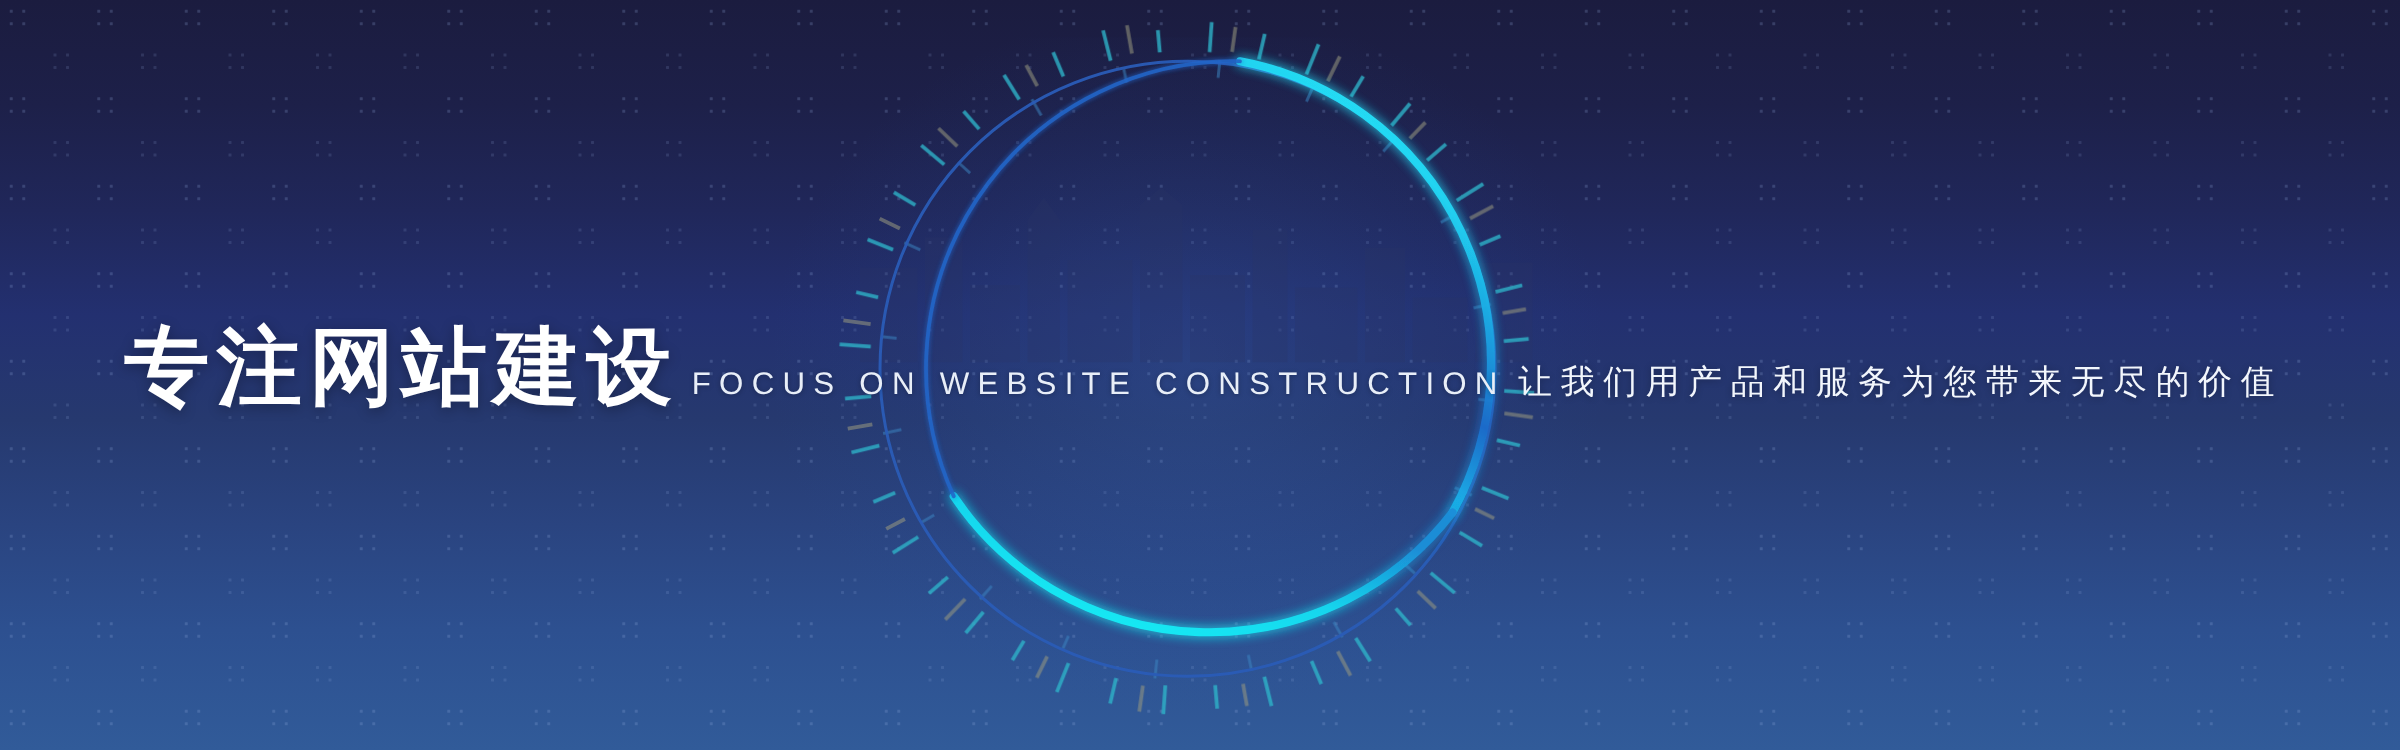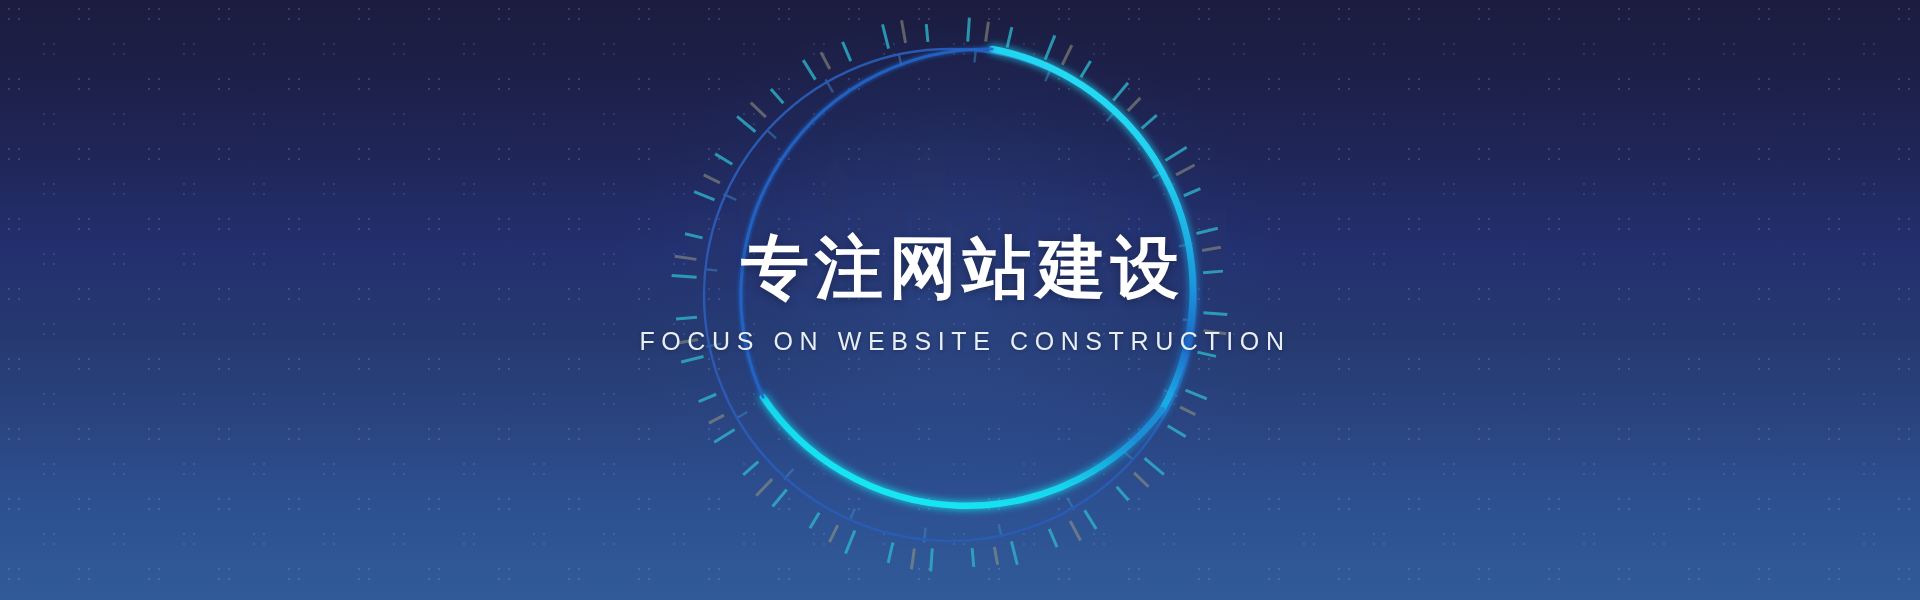--- a/index.html
+++ b/index.html
@@ -69,21 +69,21 @@
     position:absolute;
     left:620px;top:30px;width:660px;height:540px;
     background:radial-gradient(ellipse at 50% 48%, rgba(60,110,190,.22) 0%, rgba(40,80,160,.10) 46%, rgba(0,0,0,0) 72%);
     pointer-events:none;
   }
 
   
   .copy{
     position:absolute;
     left:0;top:0;width:1920px;height:600px;
-    display:flex;flex-direction:column;
+    display:flex;
     align-items:center;justify-content:center;
     padding-bottom:12px;
   }
   .headline{
     color:#ffffff;
     font-size:68px;
     font-weight:bold;
     letter-spacing:6px;
     line-height:1;
     margin:0 0 0 6px;
@@ -266,15 +266,16 @@
     <path d="M 342 54 A 246 246 0 0 1 512 415" fill="none" stroke="url(#arcGrad)" stroke-width="6.5" stroke-linecap="round" filter="url(#soft)" opacity="0.98"></path>
 
     <path d="M 512 415 A 246 246 0 0 1 113 402" fill="none" stroke="url(#arcGrad2)" stroke-width="6.5" stroke-linecap="round" filter="url(#soft)" opacity="0.98"></path>
 
     <path d="M 113 402 A 246 246 0 0 1 342 54" fill="none" stroke="#2466c9" stroke-width="3" stroke-linecap="round" filter="url(#soft2)" opacity="0.92"></path>
   </svg>
 
   <div class="copy">
     <div class="headline">专注网站建设</div>
     <div class="subline">FOCUS ON WEBSITE CONSTRUCTION</div>
+    <div class="tagline">让我们用产品和服务为您带来无尽的价值</div>
   </div>
 
 </div>
 
 </body></html>

